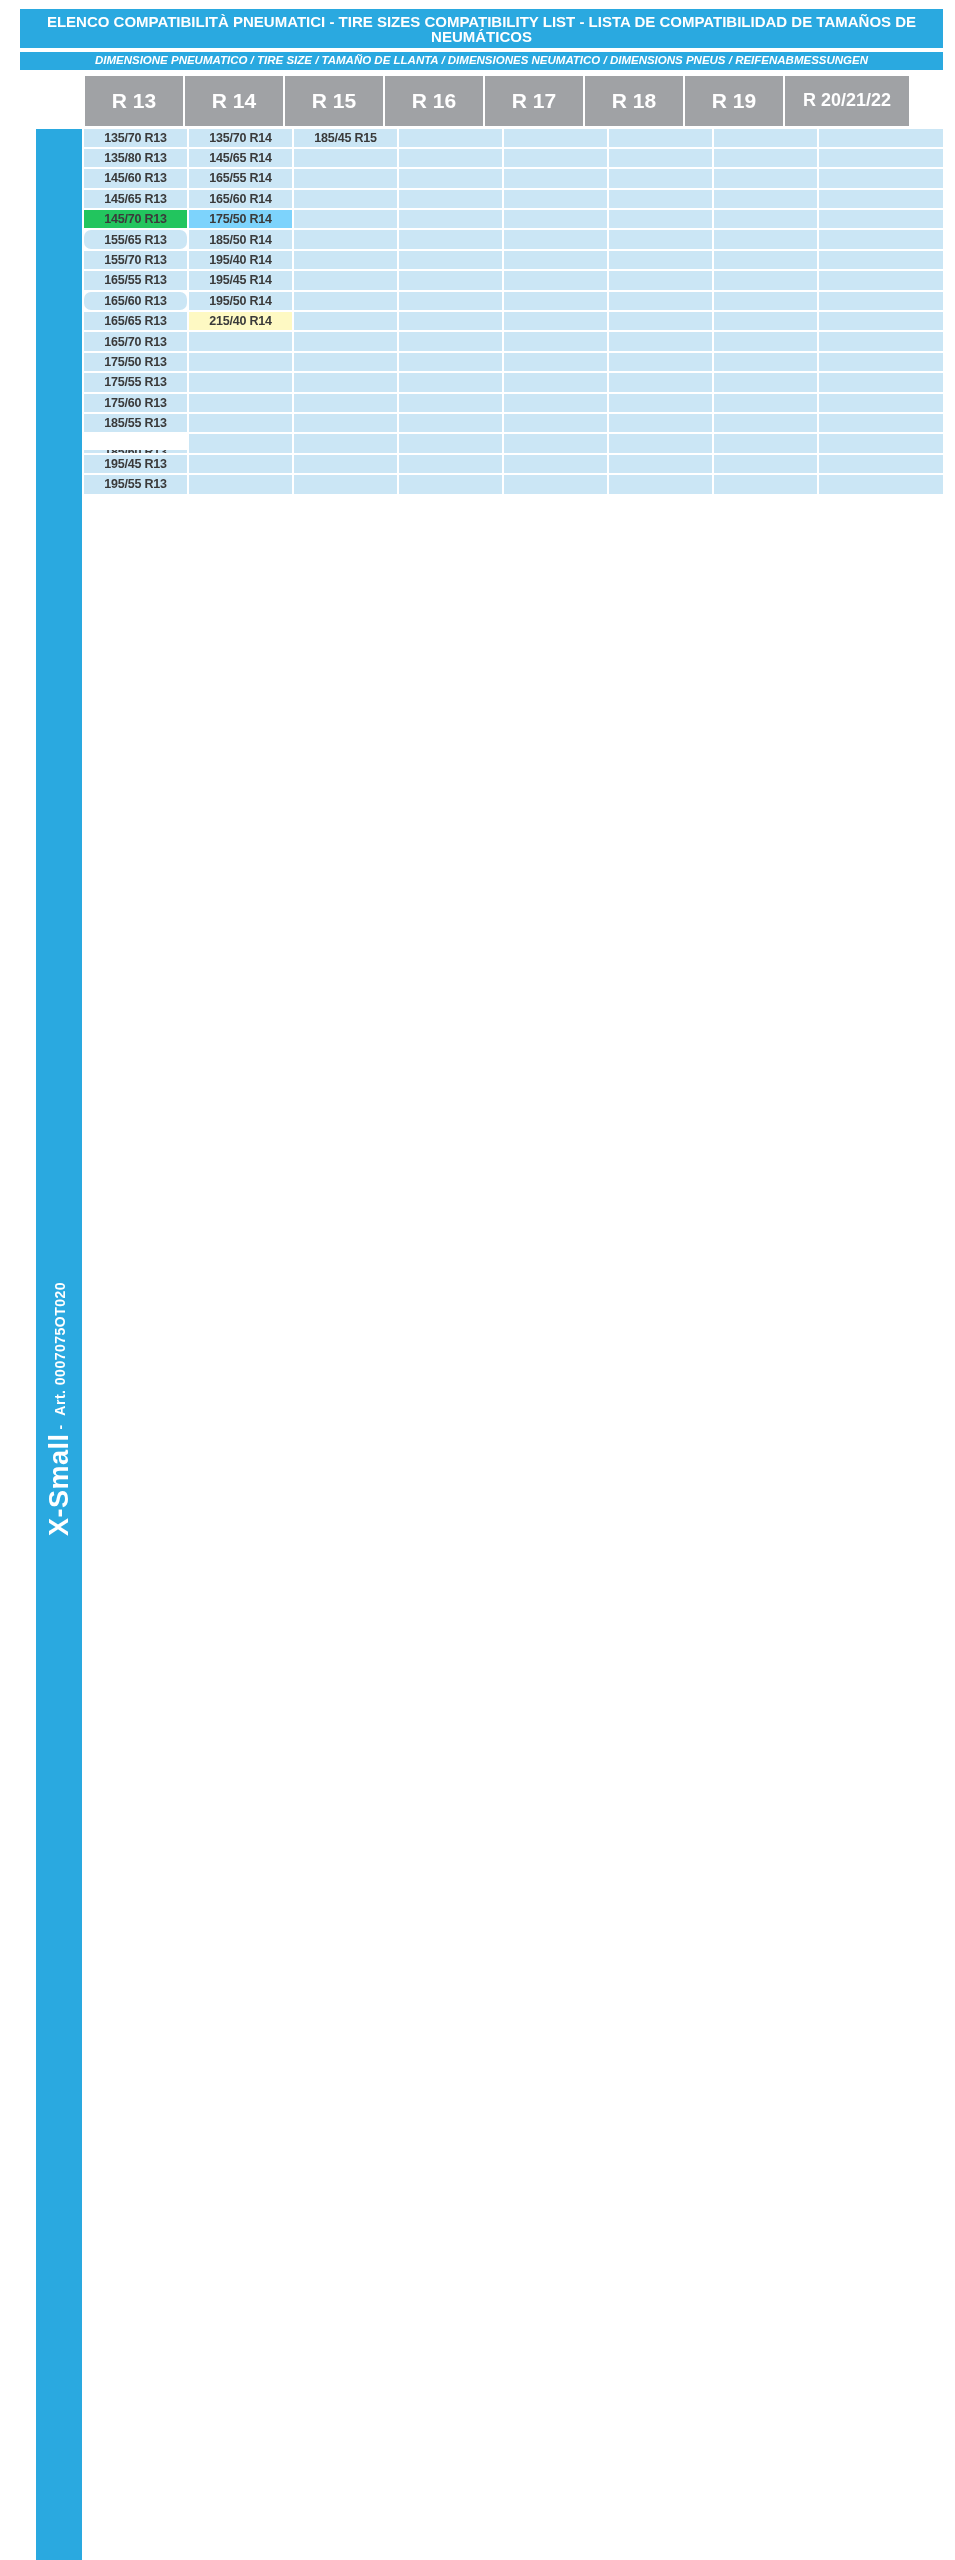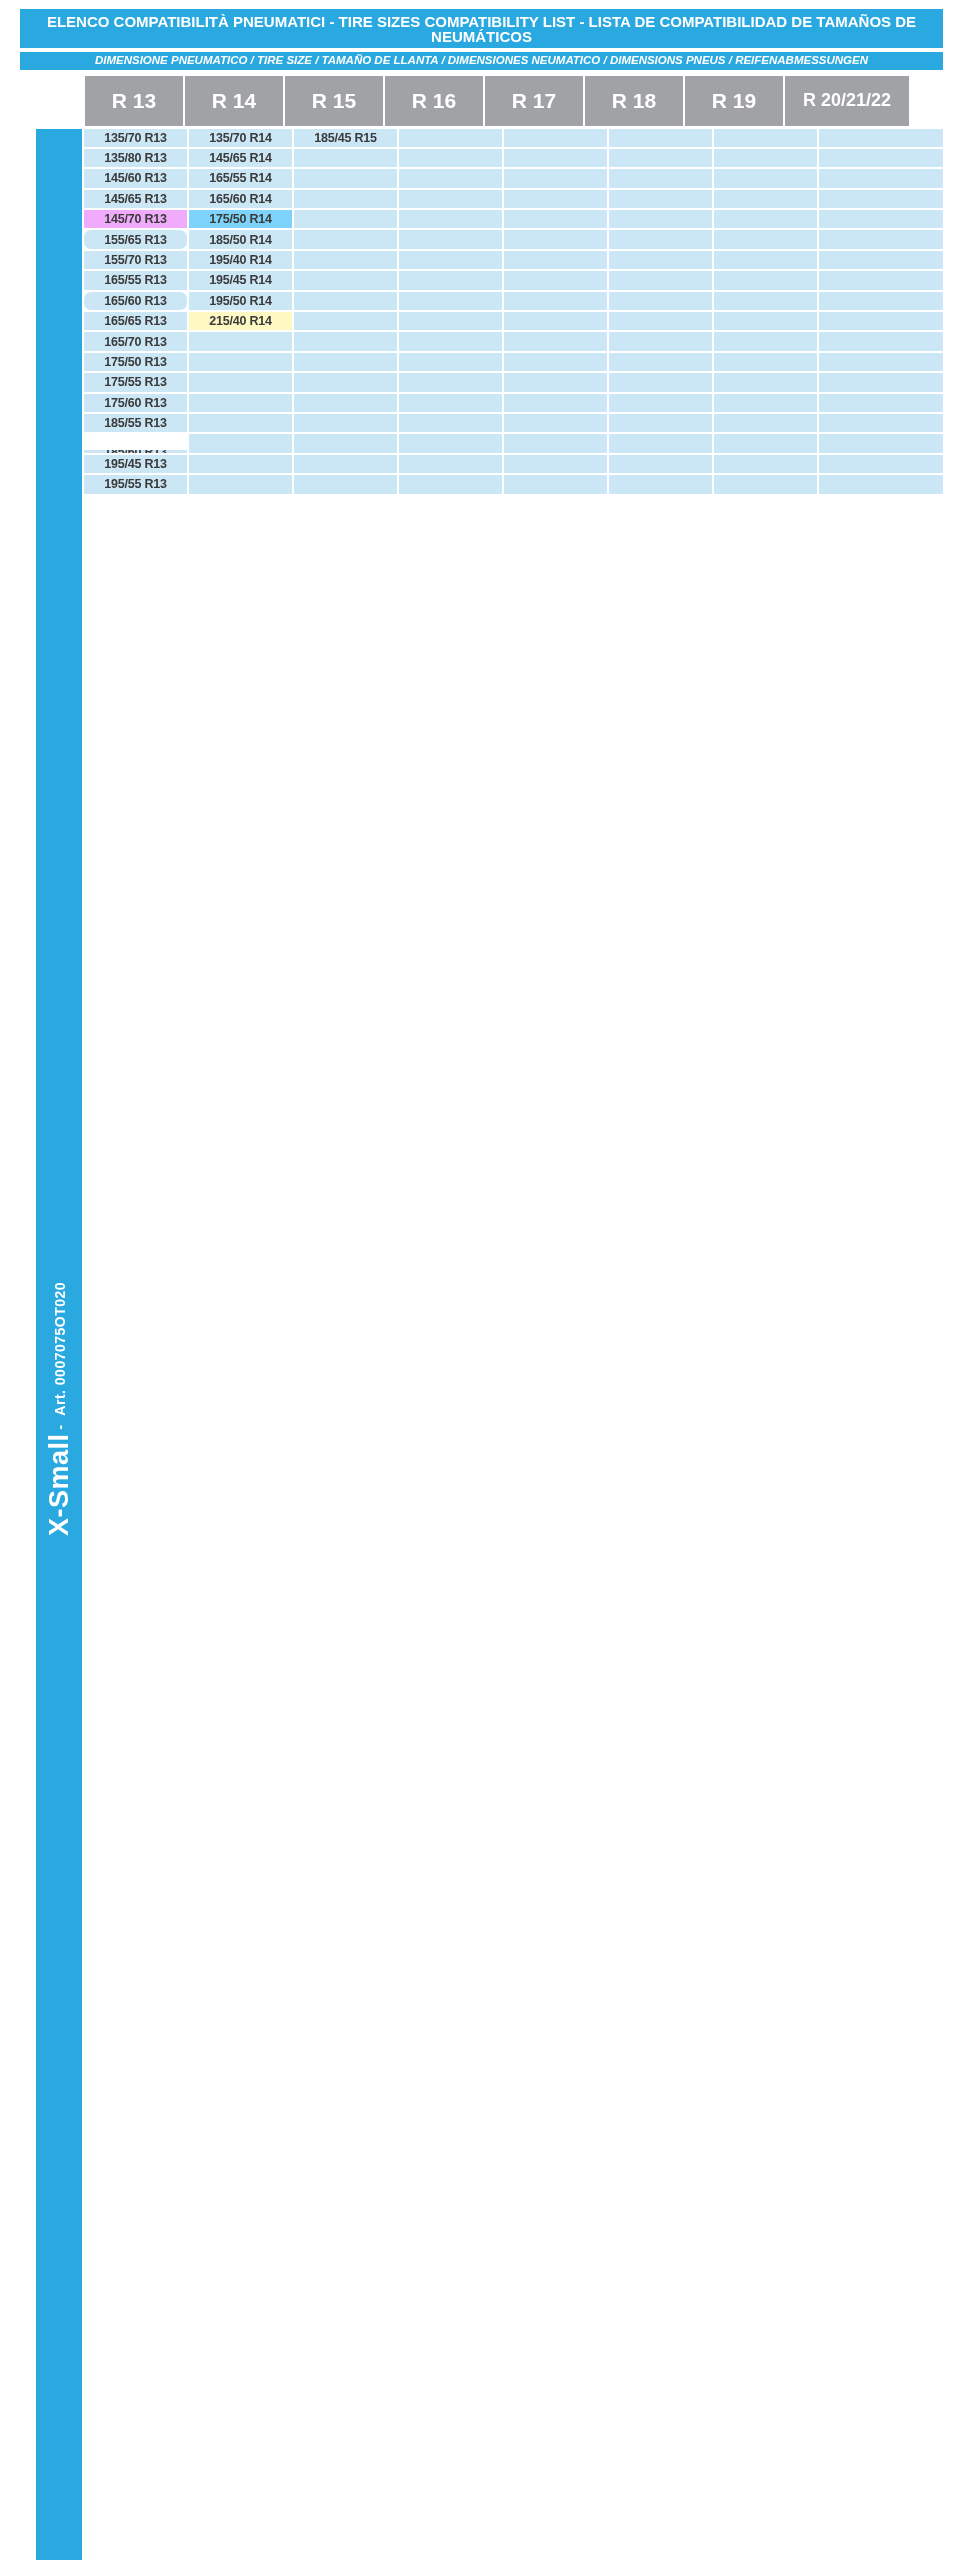--- a/index.html
+++ b/index.html
@@ -49,21 +49,21 @@
           <div class="side-label">
             <span class="side-name">X-Small</span>
             <span class="side-art">&nbsp;-&nbsp;&nbsp;Art. 0007075OT020</span>
           </div>
         </div>
         <div class="grid">
           <div class="cell" style="background: rgb(203, 230, 245); grid-area: 1 / 1;">135/70 R13</div>
           <div class="cell" style="background: rgb(203, 230, 245); grid-area: 2 / 1;">135/80 R13</div>
           <div class="cell" style="background: rgb(203, 230, 245); grid-area: 3 / 1;">145/60 R13</div>
           <div class="cell" style="background: rgb(203, 230, 245); grid-area: 4 / 1;">145/65 R13</div>
-          <div class="cell" style="background: #f0abfc; grid-area: 5 / 1;">145/70 R13</div>
+          <div class="cell" style="background: #22c55e; grid-area: 5 / 1;">145/70 R13</div>
           <div class="cell" style="background: rgb(203, 230, 245); grid-area: 6 / 1; border-radius: 7px;">155/65 R13</div>
           <div class="cell" style="background: rgb(203, 230, 245); grid-area: 7 / 1;">155/70 R13</div>
           <div class="cell" style="background: rgb(203, 230, 245); grid-area: 8 / 1;">165/55 R13</div>
           <div class="cell" style="background: rgb(203, 230, 245); grid-area: 9 / 1; border-radius: 7px;">165/60 R13</div>
           <div class="cell" style="background: rgb(203, 230, 245); grid-area: 10 / 1;">165/65 R13</div>
           <div class="cell" style="background: rgb(203, 230, 245); grid-area: 11 / 1;">165/70 R13</div>
           <div class="cell" style="background: rgb(203, 230, 245); grid-area: 12 / 1;">175/50 R13</div>
           <div class="cell" style="background: rgb(203, 230, 245); grid-area: 13 / 1;">175/55 R13</div>
           <div class="cell" style="background: rgb(203, 230, 245); grid-area: 14 / 1;">175/60 R13</div>
           <div class="cell" style="background: rgb(203, 230, 245); grid-area: 15 / 1;">185/55 R13</div>

